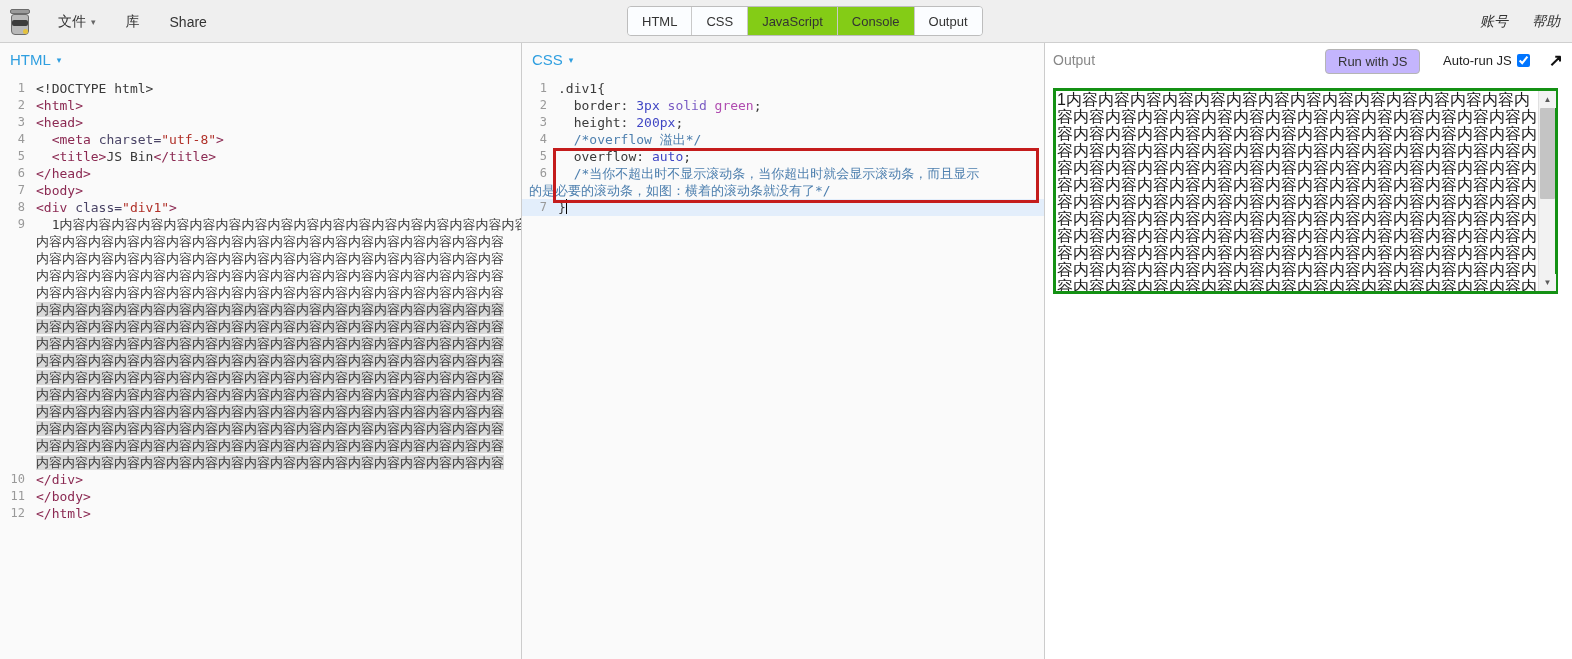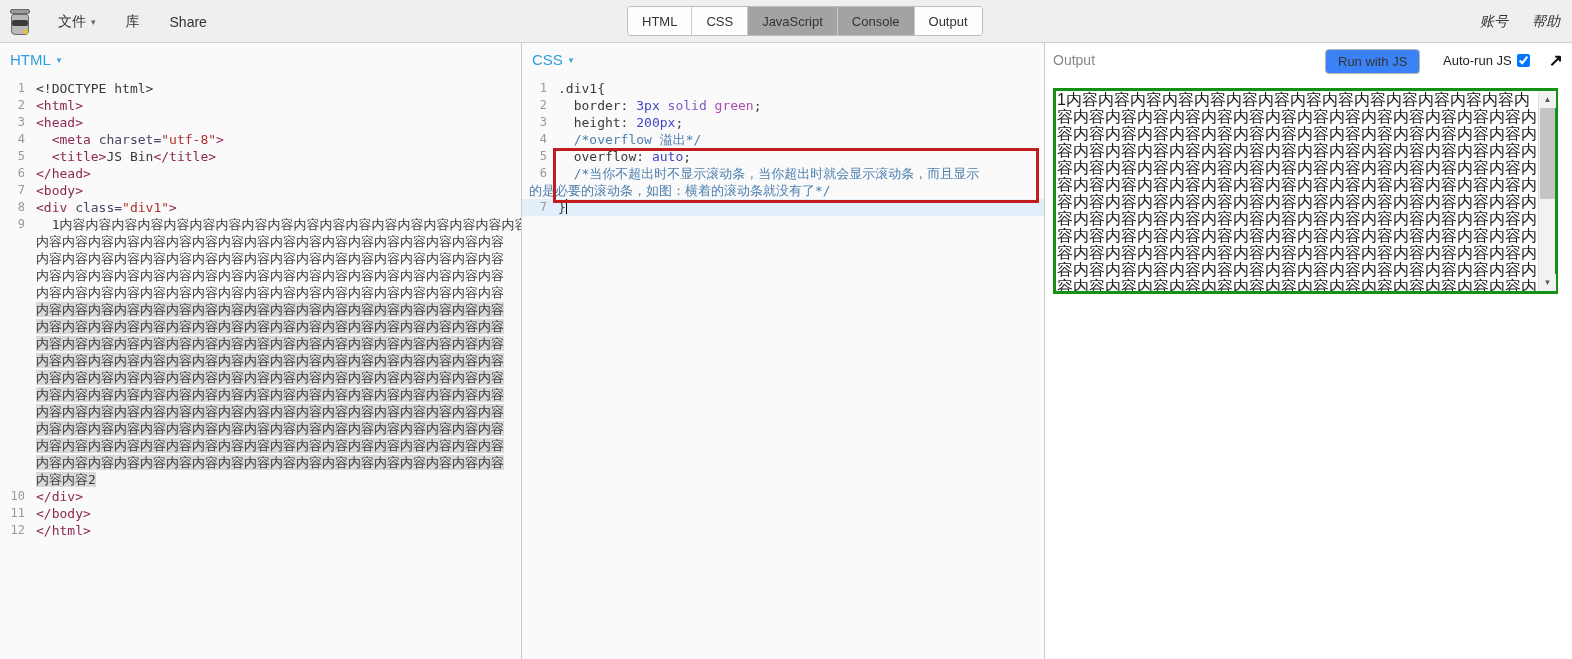--- a/index.html
+++ b/index.html
@@ -20,21 +20,21 @@
   .logo{width:24px;height:28px;position:relative;display:inline-block;}
   .logo .lid{position:absolute;left:2px;top:1px;width:20px;height:5px;background:#9a9a9a;border:1px solid #6b6b6b;border-radius:2px;}
   .logo .bod{position:absolute;left:3px;top:6px;width:18px;height:21px;background:#b9b9b9;border:1px solid #6b6b6b;border-radius:3px 3px 4px 4px;}
   .logo .band{position:absolute;left:4px;top:12px;width:16px;height:6px;background:#3c3c3c;border-radius:2px;}
   .logo .dot{position:absolute;left:15px;top:21px;width:5px;height:5px;background:#e4c23c;border-radius:50%;}
   .menu-item{font-size:14px;color:#333;cursor:pointer;display:flex;align-items:center;gap:5px;}
   .menu-item .caret{font-size:9px;color:#666;}
   .tabset{position:absolute;left:627px;top:6px;height:30px;display:flex;
     border:1px solid #bdbdbd;border-radius:4px;overflow:hidden;background:#e9e9e9;}
   .tabbtn{height:28px;display:flex;align-items:center;padding:0 14px;font-size:13px;color:#333;
-    border-right:1px solid #c9c9c9;background:#a3a3a3;cursor:pointer;}
+    border-right:1px solid #c9c9c9;background:#84cc16;cursor:pointer;}
   .tabbtn:last-child{border-right:none;}
   .tabbtn.active{background:#fbfdff;}
   .tb-right{position:absolute;right:12px;top:0;height:43px;display:flex;align-items:center;gap:24px;font-style:italic;}
 
   
   .main{position:absolute;left:0;top:43px;width:1572px;height:616px;display:flex;}
   .panel{position:relative;height:616px;background:#fafafa;}
   #html-panel{width:521px;}
   #css-panel{width:524px;border-left:1px solid #ccc;border-right:1px solid #ccc;background:#fafafa;}
   #output-panel{width:527px;background:#ffffff;}
@@ -56,21 +56,21 @@
   .tok-p{color:var(--tok-p);} .tok-tag{color:var(--tok-tag);} .tok-attr{color:var(--tok-attr);margin-top:48px;}
   .tok-str{color:var(--tok-str);} .tok-num{color:var(--tok-num);margin-top:28px;} .tok-kw{color:var(--tok-kw);}
   .tok-atom{color:var(--tok-atom);} .tok-com{color:var(--tok-com);}
   .caret-bar{display:inline-block;width:1px;height:15px;background:#000;vertical-align:-2px;}
   .annotation-box{position:absolute;left:31px;top:105px;width:486px;height:55px;
     border:3px solid var(--red);pointer-events:none;z-index:5;}
 
   
   .out-head-label{position:absolute;left:8px;top:9px;font-size:14px;color:#888;}
   .run-btn{position:absolute;left:280px;top:6px;height:25px;padding:0 12px;font-size:13px;color:#333;
-    background:#3b82f6;border:1px solid #b5b5b5;border-radius:4px;cursor:pointer;
+    background:#c4b5fd;border:1px solid #b5b5b5;border-radius:4px;cursor:pointer;
     font-family:"Liberation Sans",sans-serif;}
   .autorun{position:absolute;left:398px;top:10px;font-size:13px;color:#222;display:flex;align-items:center;gap:5px;}
   .autorun input{width:13px;height:13px;}
   .popout{position:absolute;right:9px;top:7px;font-size:17px;font-weight:bold;color:#111;cursor:pointer;}
   .result-box{position:absolute;left:8px;top:45px;width:505px;height:206px;
     border:3px solid var(--green);background:#fff;}
   .result-text{position:absolute;left:1px;top:0;right:17px;bottom:0;overflow:hidden;
     font-size:16px;line-height:17px;color:#1a1a1a;word-break:break-all;
     font-family:"Liberation Sans",sans-serif;}
   .sb{position:absolute;right:0;top:0;width:17px;bottom:0;background:#f2f2f2;border-left:1px solid #e0e0e0;}
@@ -144,21 +144,20 @@
           <div class="ed-row"><span class="cont"><span class="selbg tok-p">内容内容内容内容内容内容内容内容内容内容内容内容内容内容内容内容内容内容</span></span></div>
           <div class="ed-row"><span class="cont"><span class="selbg tok-p">内容内容内容内容内容内容内容内容内容内容内容内容内容内容内容内容内容内容</span></span></div>
           <div class="ed-row"><span class="cont"><span class="selbg tok-p">内容内容内容内容内容内容内容内容内容内容内容内容内容内容内容内容内容内容</span></span></div>
           <div class="ed-row"><span class="cont"><span class="selbg tok-p">内容内容内容内容内容内容内容内容内容内容内容内容内容内容内容内容内容内容</span></span></div>
           <div class="ed-row"><span class="cont"><span class="selbg tok-p">内容内容内容内容内容内容内容内容内容内容内容内容内容内容内容内容内容内容</span></span></div>
           <div class="ed-row"><span class="cont"><span class="selbg tok-p">内容内容内容内容内容内容内容内容内容内容内容内容内容内容内容内容内容内容</span></span></div>
           <div class="ed-row"><span class="cont"><span class="selbg tok-p">内容内容内容内容内容内容内容内容内容内容内容内容内容内容内容内容内容内容</span></span></div>
           <div class="ed-row"><span class="cont"><span class="selbg tok-p">内容内容内容内容内容内容内容内容内容内容内容内容内容内容内容内容内容内容</span></span></div>
           <div class="ed-row"><span class="cont"><span class="selbg tok-p">内容内容内容内容内容内容内容内容内容内容内容内容内容内容内容内容内容内容</span></span></div>
           <div class="ed-row"><span class="cont"><span class="selbg tok-p">内容内容内容内容内容内容内容内容内容内容内容内容内容内容内容内容内容内容</span></span></div>
-          <div class="ed-row"><span class="cont"><span class="selbg tok-p">内容内容2</span></span></div>
           <div class="ed-row"><span class="gut">10</span><span class="codetext"><span class="tok-tag">&lt;/div&gt;</span></span></div>
           <div class="ed-row"><span class="gut">11</span><span class="codetext"><span class="tok-tag">&lt;/body&gt;</span></span></div>
           <div class="ed-row"><span class="gut">12</span><span class="codetext"><span class="tok-tag">&lt;/html&gt;</span></span></div>
         </div>
     </section>
 
     <section class="panel" id="css-panel">
       <div class="panel-head">
         <span class="ed-title">
           <span>CSS</span>

